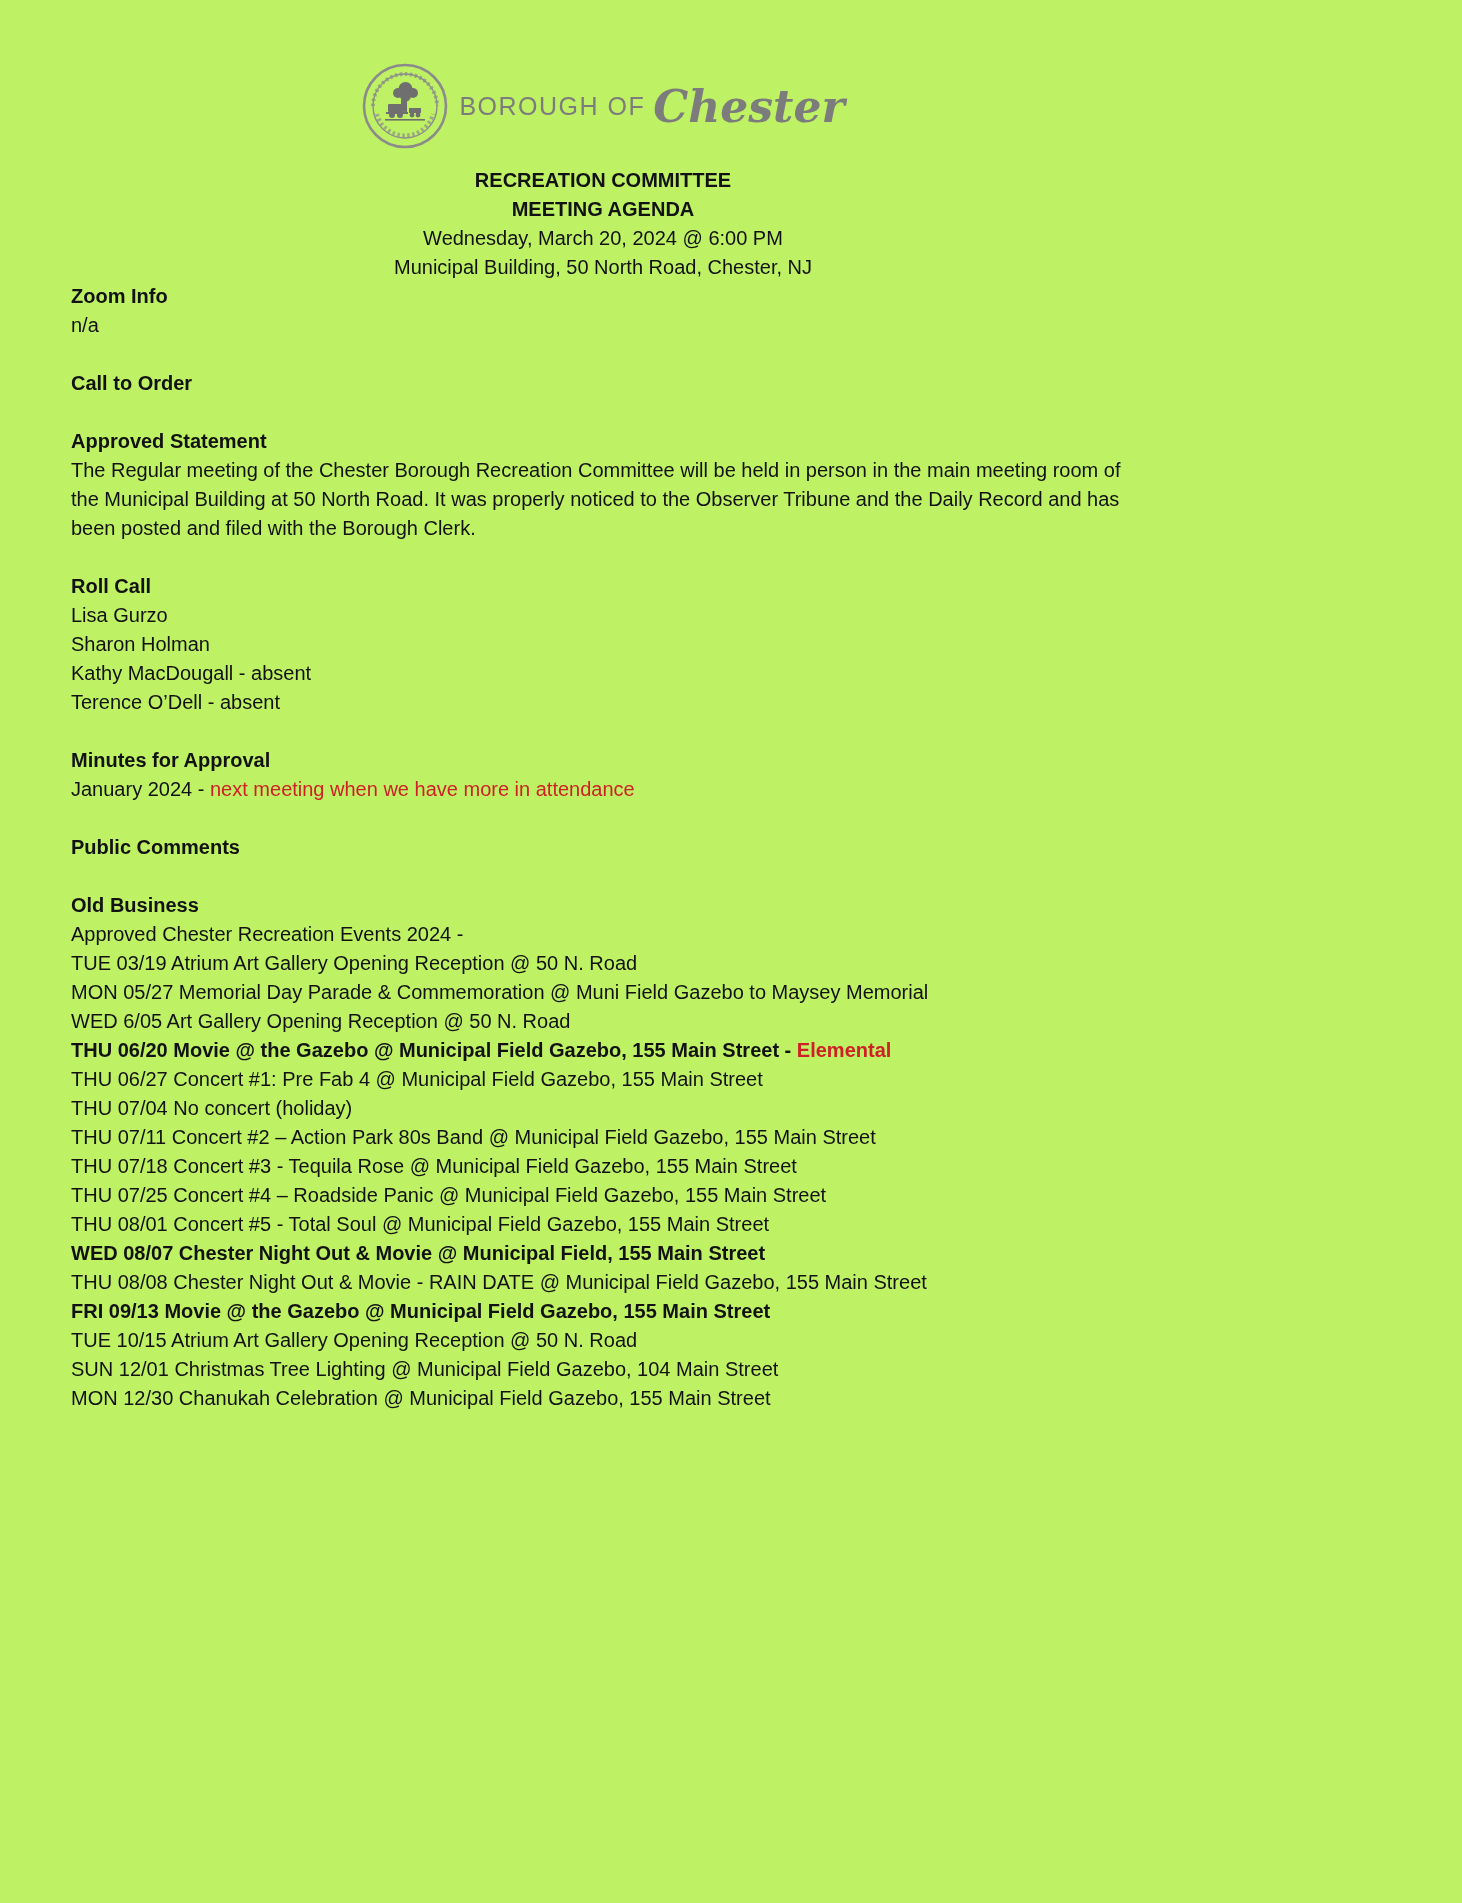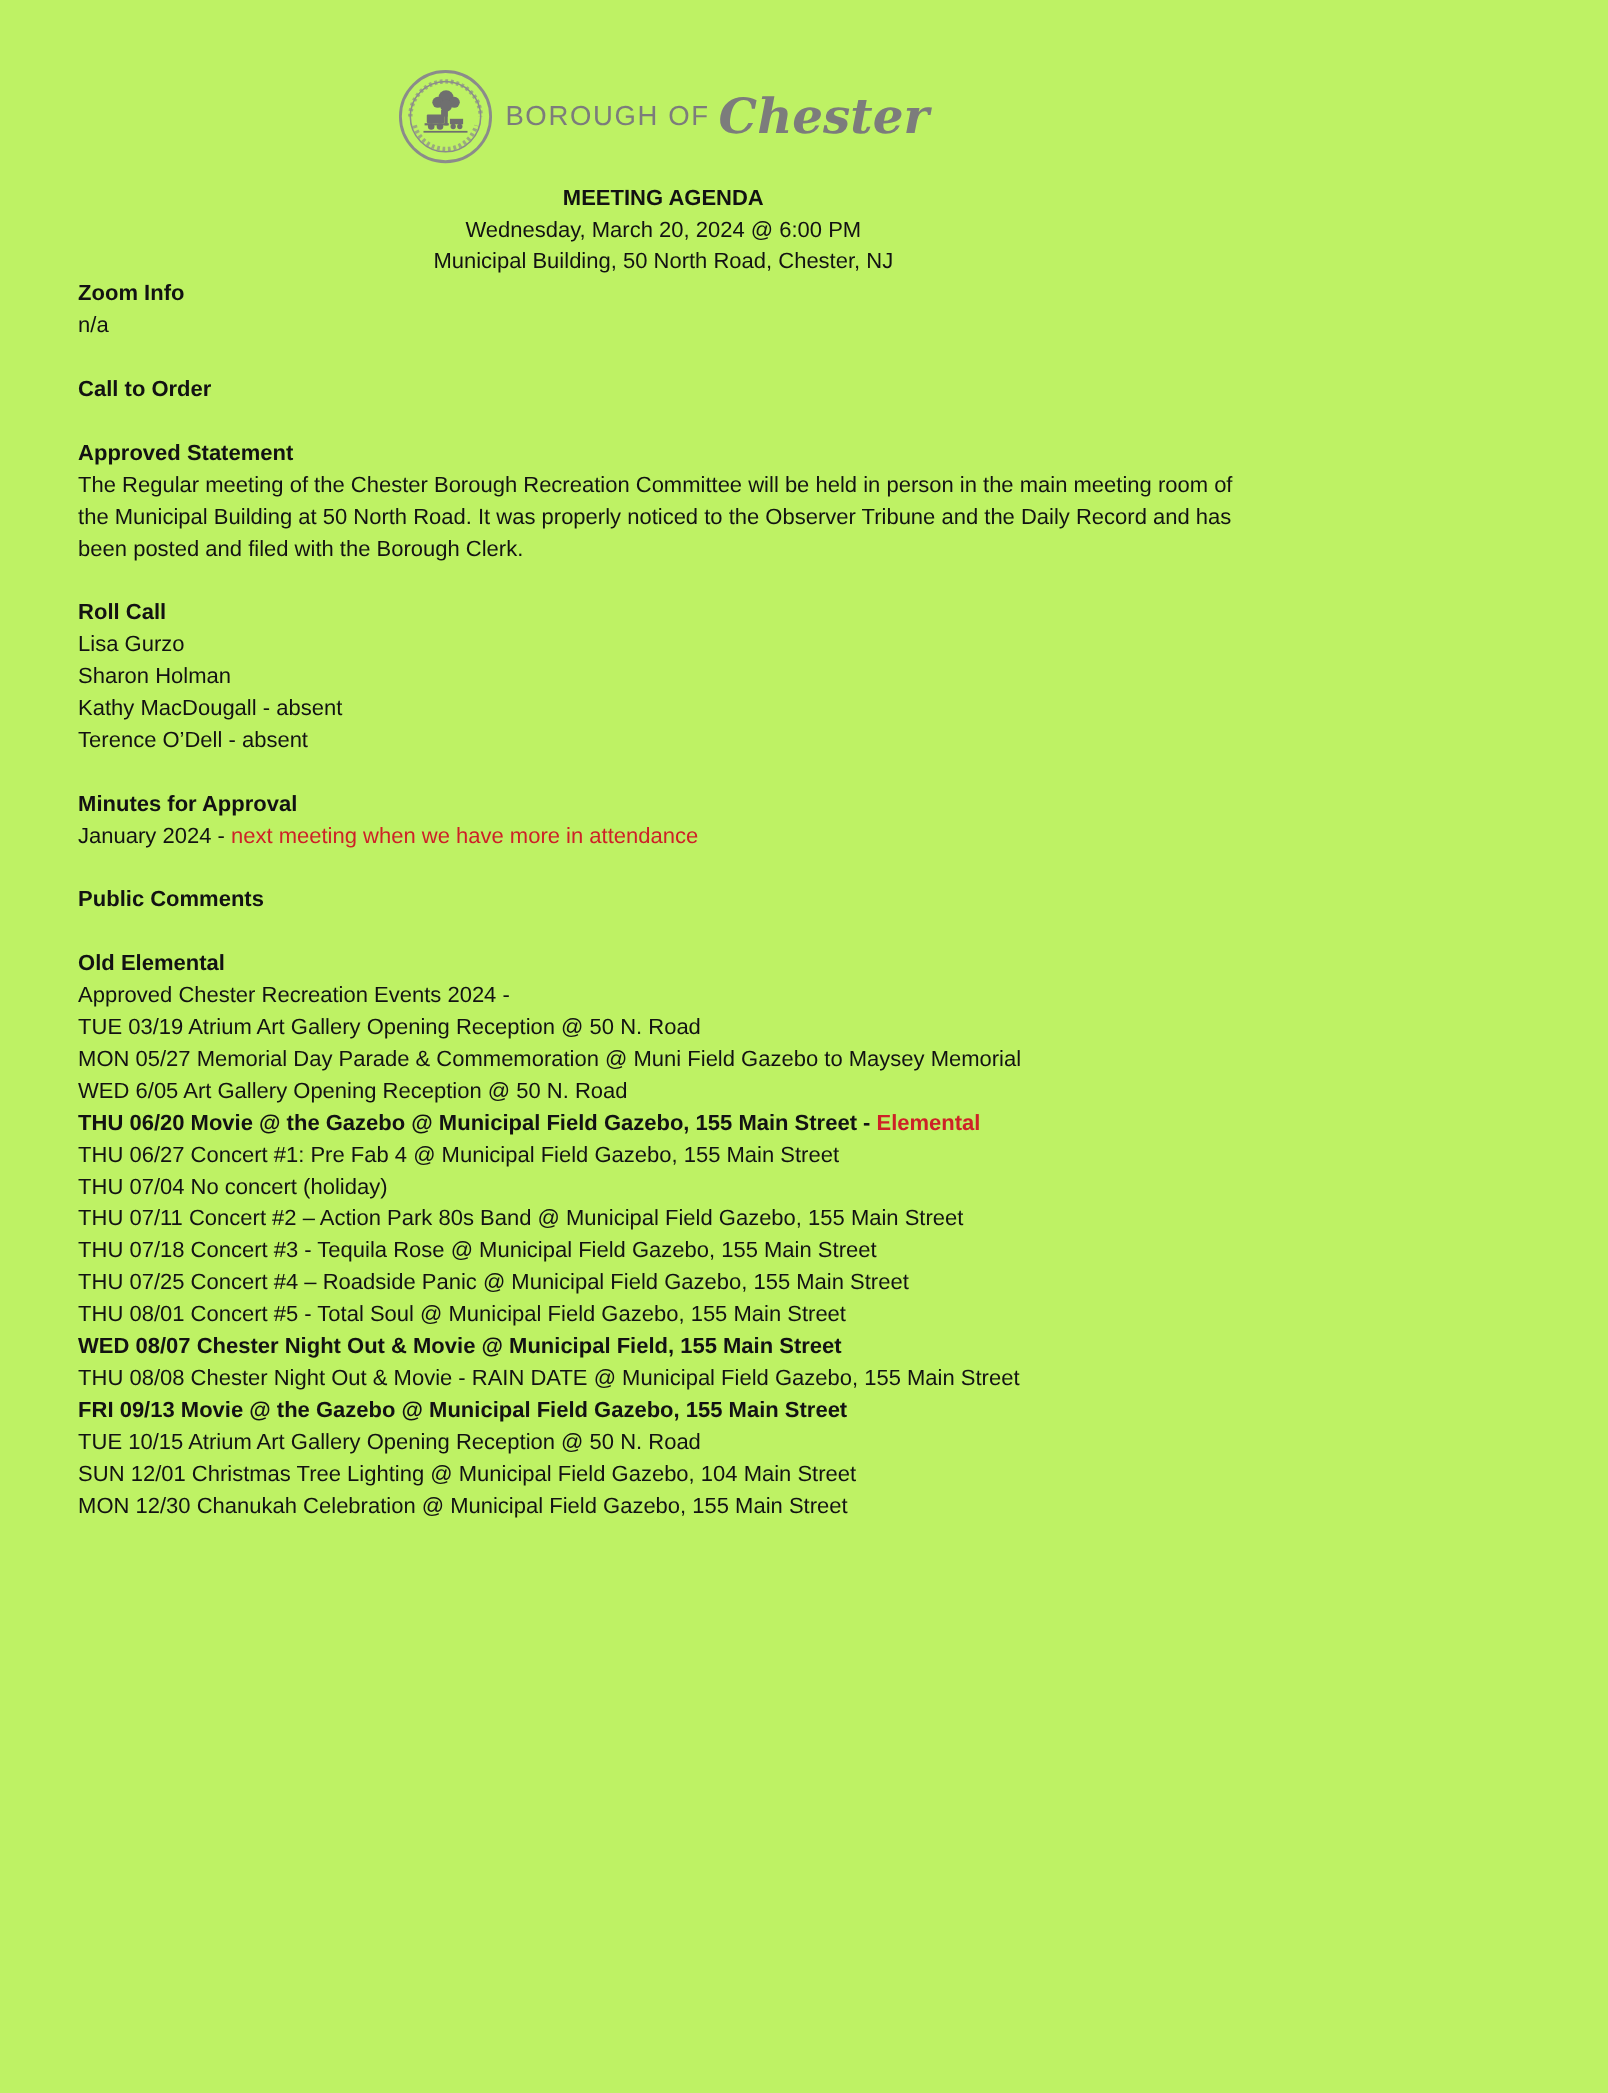--- a/index.html
+++ b/index.html
@@ -81,20 +81,21 @@
           <circle cx="51" cy="53" r="2.4"></circle>
           <circle cx="57" cy="53" r="2.4"></circle>
           <rect x="24" y="57" width="40" height="1.6"></rect>
         </g>
       </svg>
       <span class="logo-prefix">BOROUGH OF</span>
       <span class="logo-name">Chester</span>
     </div>
 
     <div class="title-block">
+      <div class="t bold">RECREATION COMMITTEE</div>
       <div class="t bold">MEETING AGENDA</div>
       <div class="t">Wednesday, March 20, 2024 @ 6:00 PM</div>
       <div class="t">Municipal Building, 50 North Road, Chester, NJ</div>
     </div>
 
     <div class="section flush">
       <div class="h">Zoom Info</div>
       <div class="line">n/a</div>
     </div>
 
@@ -120,21 +121,21 @@
     <div class="section">
       <div class="h">Minutes for Approval</div>
       <div class="line"><span>January 2024 - </span><span class="red">next meeting when we have more in attendance</span></div>
     </div>
 
     <div class="section">
       <div class="h">Public Comments</div>
     </div>
 
     <div class="section">
-      <div class="h">Old Elemental</div>
+      <div class="h">Old Business</div>
       <div class="line">Approved Chester Recreation Events 2024 -</div>
       <div id="events-list">
           <div class="line"><span>TUE 03/19 Atrium Art Gallery Opening Reception @ 50 N. Road</span></div>
           <div class="line"><span>MON 05/27 Memorial Day Parade &amp; Commemoration @ Muni Field Gazebo to Maysey Memorial</span></div>
           <div class="line"><span>WED 6/05 Art Gallery Opening Reception @ 50 N. Road</span></div>
           <div class="line bold"><span>THU 06/20 Movie @ the Gazebo @ Municipal Field Gazebo, 155 Main Street - </span><span class="red bold">Elemental</span></div>
           <div class="line"><span>THU 06/27 Concert #1: Pre Fab 4 @ Municipal Field Gazebo, 155 Main Street</span></div>
           <div class="line"><span>THU 07/04 No concert (holiday)</span></div>
           <div class="line"><span>THU 07/11 Concert #2 – Action Park 80s Band @ Municipal Field Gazebo, 155 Main Street</span></div>
           <div class="line"><span>THU 07/18 Concert #3 - Tequila Rose @ Municipal Field Gazebo, 155 Main Street</span></div>

